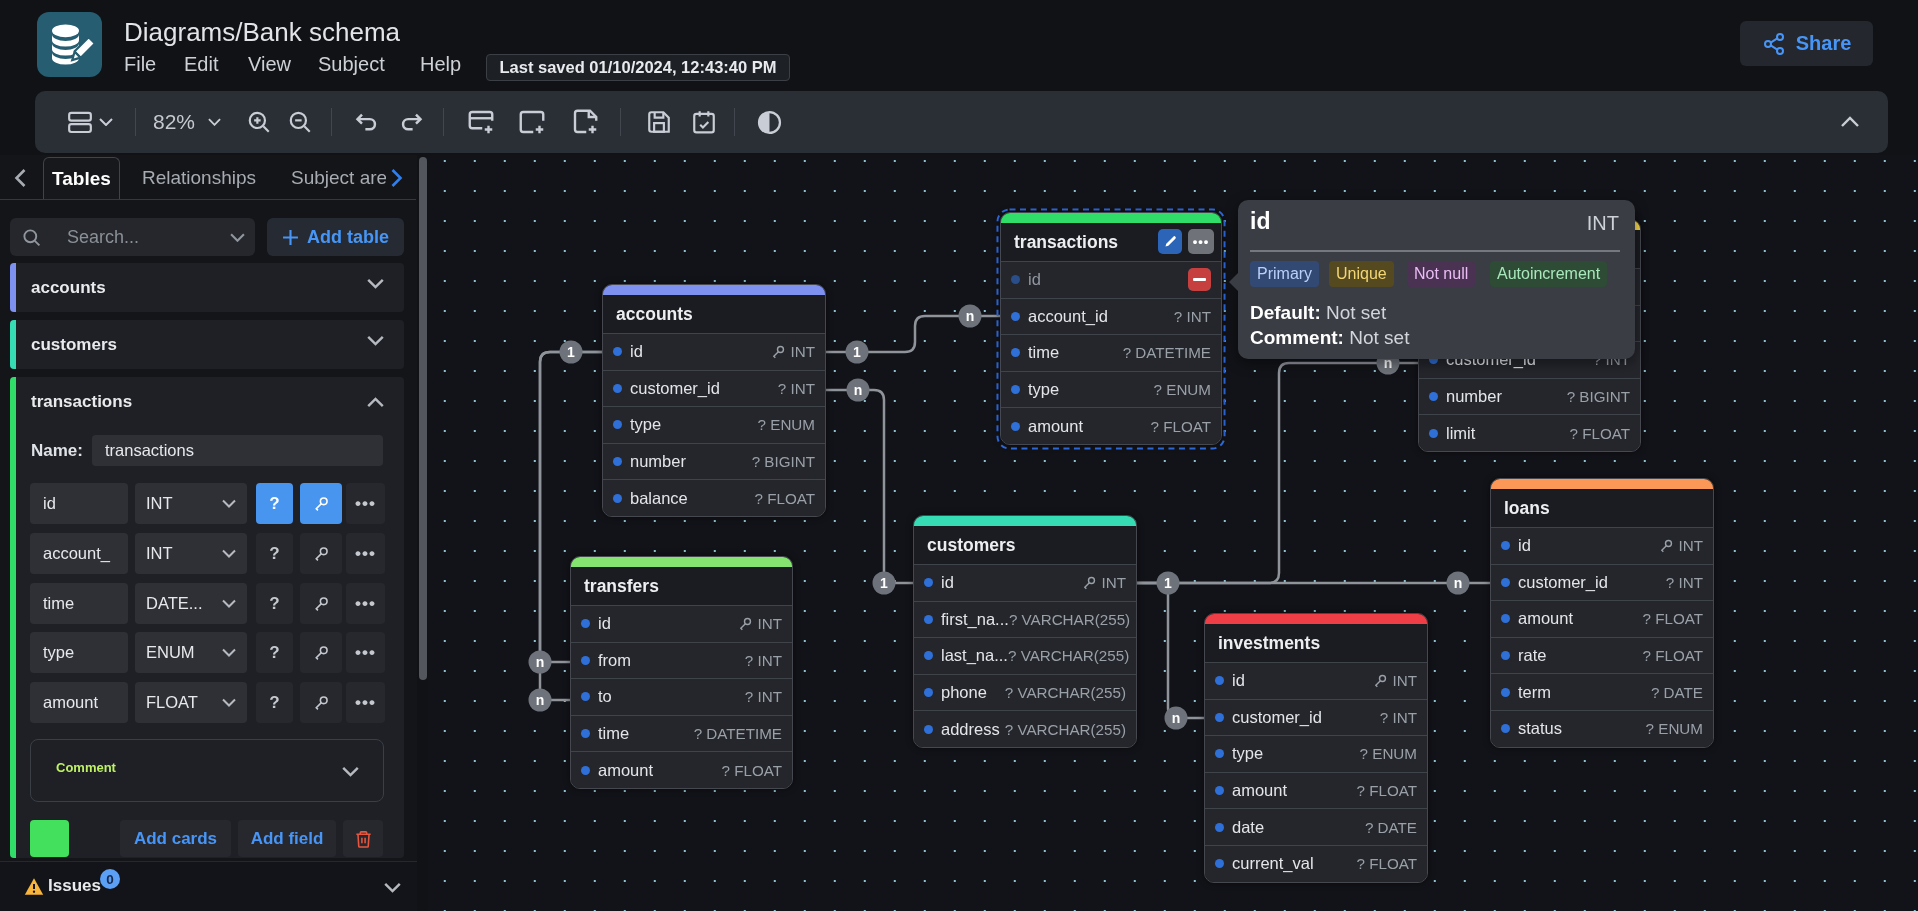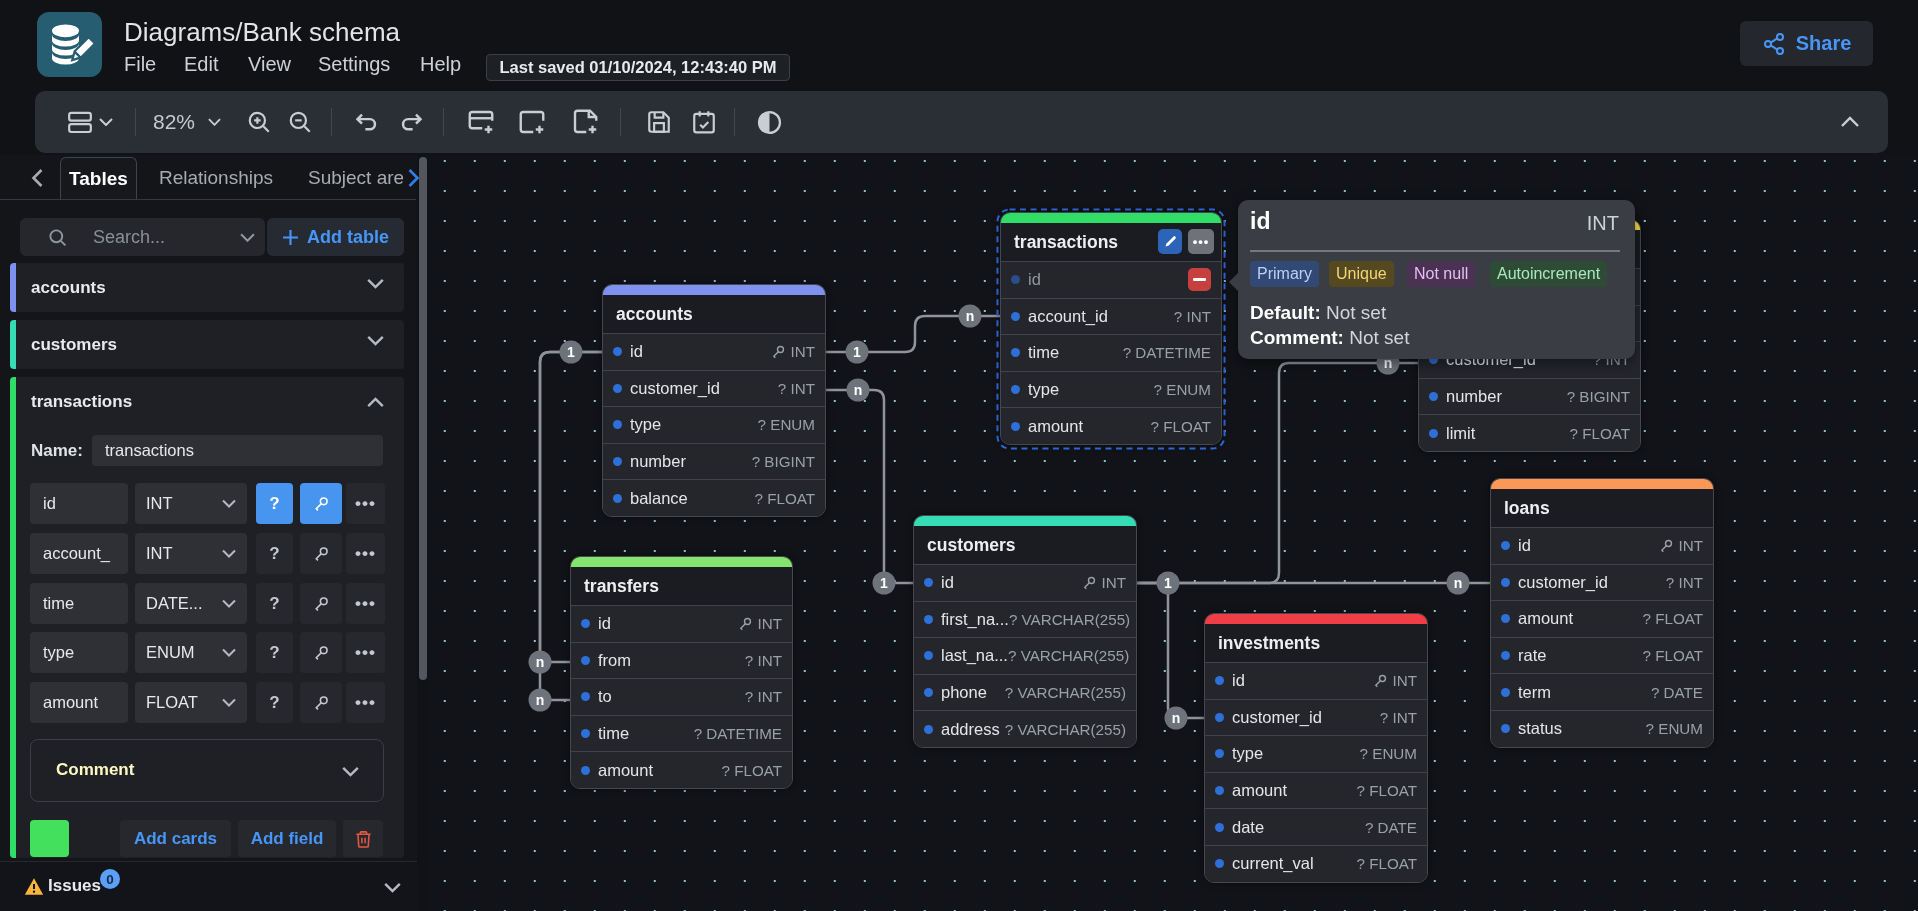--- a/index.html
+++ b/index.html
@@ -16,23 +16,23 @@
 
 
 #toolbar { left:35px; top:91px; width:1853px; height:62px; background:#2a2e35; border-radius:10px; }
 .tb { position:absolute; top:0; height:62px; display:flex; align-items:center; justify-content:center; }
 .tdiv { position:absolute; top:17px; width:1px; height:28px; background:#42464e; }
 #zoomtext { color:#c6cacf; font-size:21px; }
 
 
 #sidebar { left:0; top:155px; width:417px; height:706px; background:#141519; }
 #tabline { position:absolute; left:0; top:44px; width:416px; height:1px; background:#34383f; }
-.tab { position:absolute; top:2px; height:42px; display:flex; align-items:center; justify-content:center; font-size:19px; color:#a7abb2;margin-left:17px; }
+.tab { position:absolute; top:2px; height:42px; display:flex; align-items:center; justify-content:center; font-size:19px; color:#a7abb2; }
 #tabactive { left:43px; width:77px; background:#16181c; border:1px solid #3f434a; border-bottom:none; border-radius:6px 6px 0 0; color:#fff; font-weight:bold; }
-#searchbox { position:absolute; left:20px; top:63px; width:245px; height:38px; background:#25272c; border-radius:6px; display:flex; align-items:center;padding-left:16px; }
+#searchbox { position:absolute; left:10px; top:63px; width:245px; height:38px; background:#25272c; border-radius:6px; display:flex; align-items:center; }
 #addtablebtn { position:absolute; left:267px; top:63px; width:137px; height:38px; background:#262b33; border-radius:6px; display:flex; align-items:center; justify-content:center; gap:8px; color:#4796f7; font-size:18px; font-weight:bold; }
 .acc { position:absolute; left:10px; width:394px; height:49px; background:#1e2025; border-radius:4px; overflow:hidden; }
 .accstripe { position:absolute; left:0; top:0; width:6px; height:100%; }
 .acctitle { position:absolute; left:21px; top:0; height:49px; display:flex; align-items:center; font-size:17px; font-weight:bold; color:#e8eaec; }
 .accchev { position:absolute; right:20px; top:15px; }
 #expblock { position:absolute; left:10px; top:222px; width:394px; height:481px; background:#1e2025; border-radius:4px; overflow:hidden; }
 .inp { position:absolute; background:#2e3036; border-radius:4px; color:#e6e8eb; font-size:16.5px; display:flex; align-items:center; padding:0 13px; white-space:nowrap; overflow:hidden; }
 .sel { position:absolute; background:#2e3036; border-radius:4px; color:#e6e8eb; font-size:16.5px; display:flex; align-items:center; justify-content:space-between; padding:0 11px; white-space:nowrap; }
 .sbtn { position:absolute; width:37px; height:41px; background:#26282e; border-radius:4px; display:flex; align-items:center; justify-content:center; color:#c5c9cf; font-size:17px; font-weight:bold; }
 .sbtn.blue { background:#4795ef; color:#fff; }
@@ -68,21 +68,21 @@
 <g transform="rotate(45 47 40)" fill="#fff" stroke="#275d70" stroke-width="3">
 <rect x="41" y="20" width="12" height="27" rx="2"></rect>
 <path d="M41.5 47 h11 l-5.5 10 z"></path>
 </g>
 </svg>
 </div>
 <div id="title" class="abs">Diagrams/Bank schema</div>
 <div class="menuitem abs" style="left:124px">File</div>
 <div class="menuitem abs" style="left:184px">Edit</div>
 <div class="menuitem abs" style="left:248px">View</div>
-<div class="menuitem abs" style="left:318px">Settings</div>
+<div class="menuitem abs" style="left:318px">Subject</div>
 <div class="menuitem abs" style="left:420px">Help</div>
 <div id="lastsaved" class="abs">Last saved 01/10/2024, 12:43:40 PM</div>
 <div id="sharebtn" class="abs">
 <svg width="24" height="24" viewBox="0 0 24 24" fill="none" stroke="#4796f7" stroke-width="2">
 <circle cx="18" cy="5" r="3"></circle>
         <circle cx="6" cy="12" r="3"></circle>
         <circle cx="18" cy="19" r="3"></circle>
 <path d="M8.7 10.6 L15.3 6.4 M8.7 13.4 L15.3 17.6"></path>
 </svg>
 <span>Share</span>
@@ -318,21 +318,21 @@
 <div class="sbtn" style="left:246px;top:305px">?</div>
 <div class="sbtn" style="left:290px;top:305px;width:42px">
           <svg width="19" height="19" viewBox="0 0 24 24" fill="none" stroke="#c5c9cf" stroke-width="2">
             <circle cx="14.8" cy="9.2" r="4.2"></circle>
             <path d="M11.8 12.2 L5.4 18.6 l2.1 2.1"></path>
           </svg>
         </div>
 <div class="sbtn" style="left:336px;top:305px;width:39px;letter-spacing:1px">•••</div>
 
 <div id="commentbox">
-<span style="position:absolute;left:25px;top:20px;font-size:17px;font-weight:bold;color:#fef9c3">Comment</span>
+<span style="position:absolute;left:25px;top:20px;font-size:13px;font-weight:bold;color:#bef264">Comment</span>
 <svg style="position:absolute;right:24px;top:26px" width="17" height="11" viewBox="0 0 14 8">
             <path d="M1 1 L7 7 L13 1" fill="none" stroke="#b6bac0" stroke-width="2"></path>
           </svg>
 </div>
 
 <div style="position:absolute;left:20px;top:443px;width:39px;height:37px;background:#42e05c;border-radius:4px"></div>
 <div class="addbtn" style="left:110px;top:443px;width:111px;height:37px">Add cards</div>
 <div class="addbtn" style="left:228px;top:443px;width:98px;height:37px">Add field</div>
 <div class="addbtn" style="left:333px;top:443px;width:40px;height:37px">
 <svg width="19" height="20" viewBox="0 0 24 24" fill="none" stroke="#e5573f" stroke-width="2">

